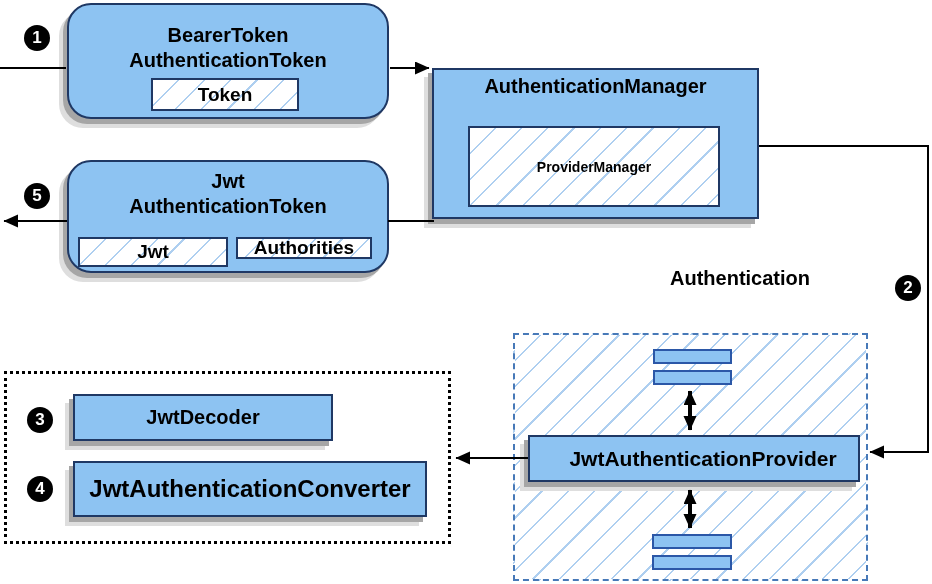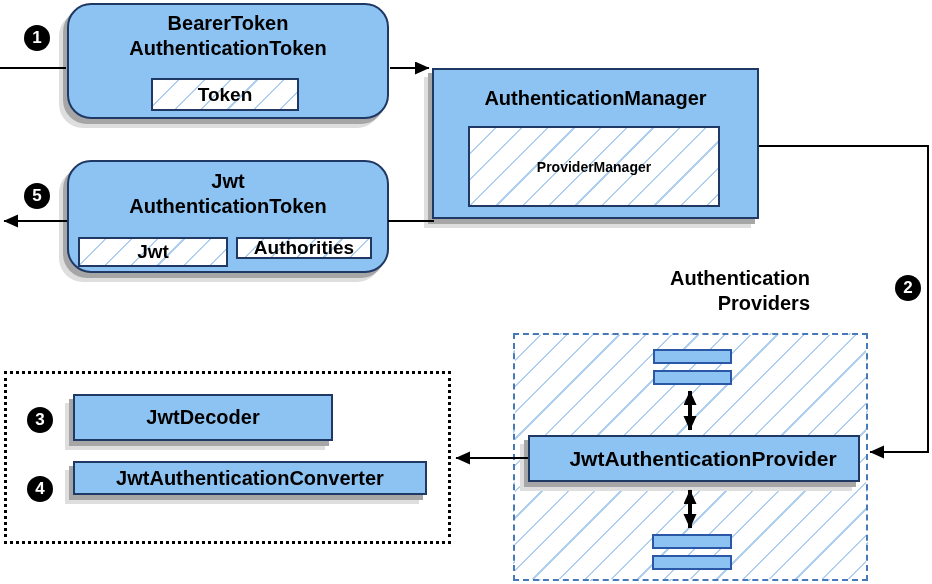--- a/index.html
+++ b/index.html
@@ -77,48 +77,47 @@
     <path class="ln" d="M390,68 H429" marker-end="url(#arr)"></path>
     <path class="ln" d="M759,146 H928 V452 H870" marker-end="url(#arr)"></path>
     <path class="ln" d="M528,458 H456" marker-end="url(#arr)"></path>
     <path class="ln" d="M388,221 H434"></path>
     <path class="ln" d="M67,221 H4" marker-end="url(#arr)"></path>
     <path class="ln2" d="M690,391 V430" marker-start="url(#arr)" marker-end="url(#arr)"></path>
     <path class="ln2" d="M690,490 V528" marker-start="url(#arr)" marker-end="url(#arr)"></path>
   </svg>
 
   <div class="node rounded" style="left:67px;top:3px;width:322px;height:116px;">
-    <div class="ttl" style="padding-top:6px;">
+    <div class="ttl" style="padding-top:18px;">
       <span>BearerToken</span>
       <span>AuthenticationToken</span>
     </div>
   </div>
   <div class="chip hatch" style="left:151px;top:78px;width:148px;height:33px;">Token</div>
 
   <div class="node" style="left:432px;top:68px;width:327px;height:151px;">
-    <div class="ttl" style="padding-top:16px;">AuthenticationManager</div>
+    <div class="ttl" style="padding-top:4px;">AuthenticationManager</div>
   </div>
   <div class="chip hatch" style="left:468px;top:126px;width:252px;height:81px;font-size:14px;">ProviderManager</div>
 
   <div class="node rounded" style="left:67px;top:160px;width:322px;height:113px;">
     <div class="ttl" style="padding-top:7px;">
       <span>Jwt</span>
       <span>AuthenticationToken</span>
     </div>
   </div>
   <div class="chip hatch" style="left:78px;top:237px;width:150px;height:30px;">Jwt</div>
   <div class="chip hatch" style="left:236px;top:237px;width:136px;height:22px;">Authorities</div>
 
   <div class="dotted-group" style="left:4px;top:371px;width:447px;height:173px;"></div>
   <div class="node centered" style="left:73px;top:394px;width:260px;height:47px;font-size:20px;">JwtDecoder</div>
-  <div class="node centered" style="left:73px;top:461px;width:354px;height:34px;font-size:20px;">JwtAuthenticationConverter</div>
+  <div class="node centered" style="left:73px;top:461px;width:354px;height:56px;font-size:24px;">JwtAuthenticationConverter</div>
 
   <div class="free-label" style="left:570px;top:266px;width:240px;">
     <span>Authentication</span>
-    <span>Providers</span>
   </div>
   <div class="dashed-group hatch" style="left:513px;top:333px;width:355px;height:248px;"></div>
 
   <div class="bar" style="left:653px;top:349px;width:79px;height:15px;"></div>
   <div class="bar" style="left:653px;top:370px;width:79px;height:15px;"></div>
 
   <div class="node centered" style="left:528px;top:435px;width:332px;height:47px;font-size:21px;padding-left:18px;">JwtAuthenticationProvider</div>
 
   <div class="bar" style="left:652px;top:534px;width:80px;height:15px;"></div>
   <div class="bar" style="left:652px;top:555px;width:80px;height:15px;"></div>

